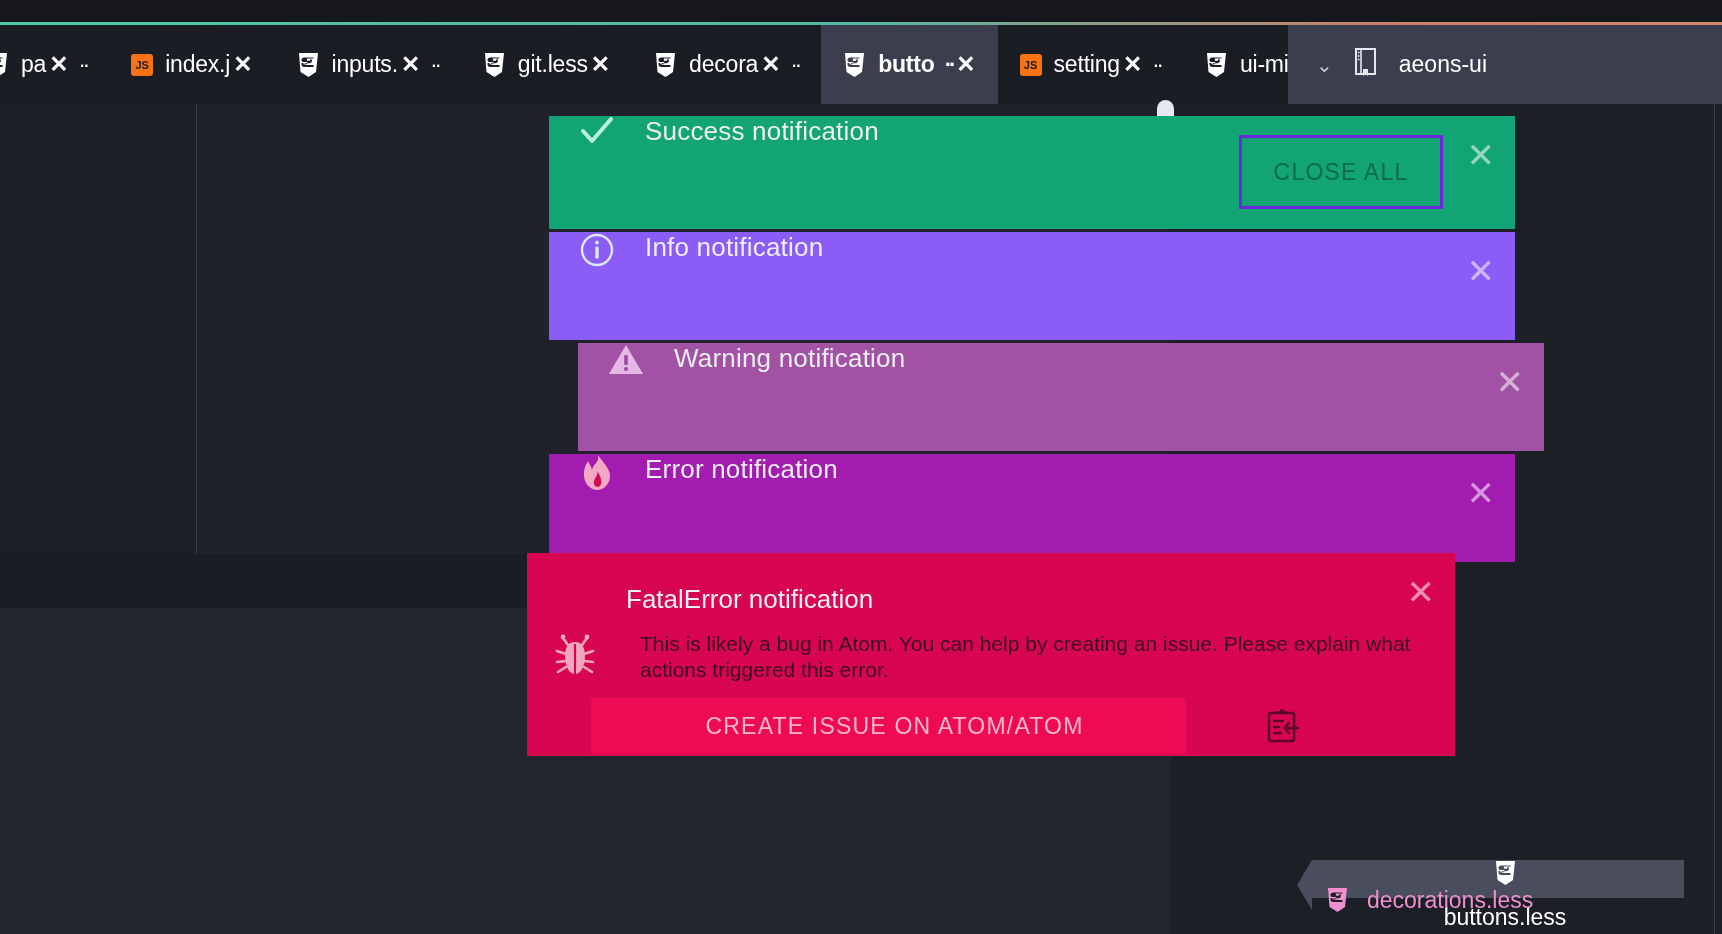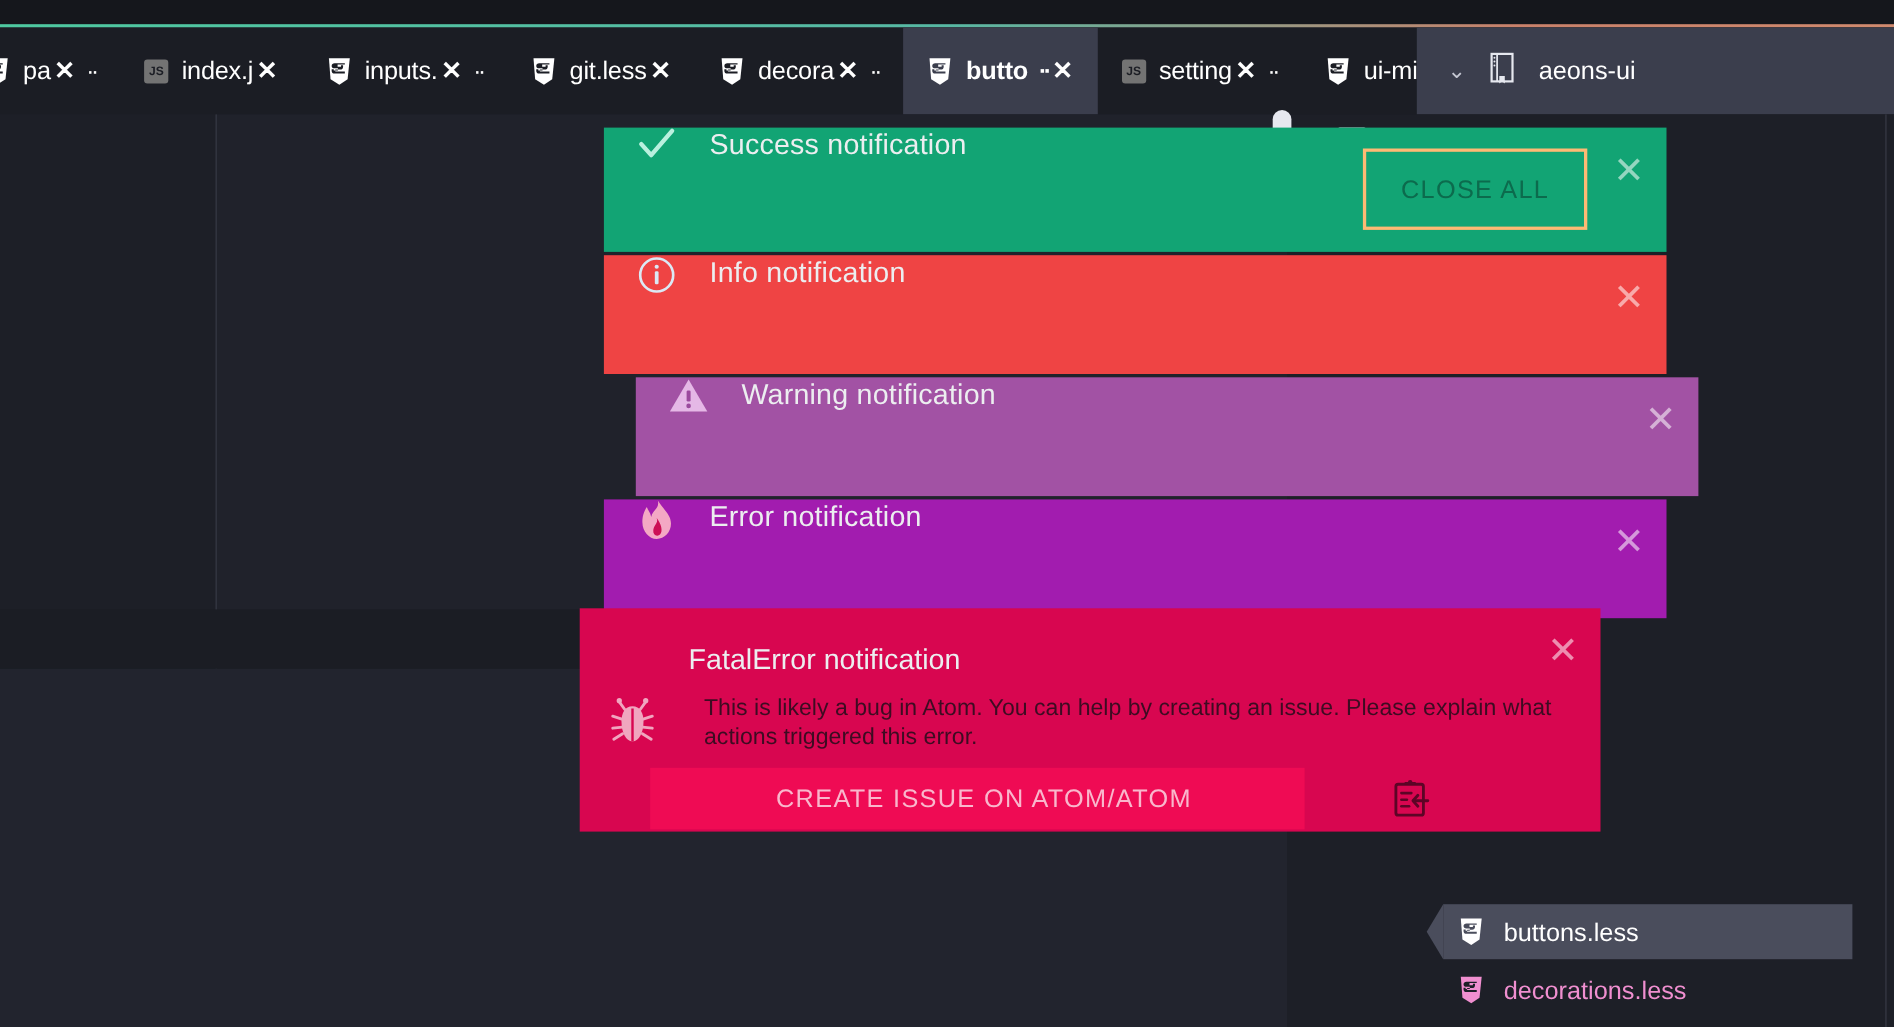--- a/index.html
+++ b/index.html
@@ -65,21 +65,21 @@
   }
 
   
   .ico {
     display: inline-flex;
     align-items: center; justify-content: center;
     flex: 0 0 auto;
   }
   .ico-js {
     width: 22px; height: 22px;
-    background: #737373; color: #1b1d24;
+    background: #f97316; color: #1b1d24;
     border-radius: 3px;
     font-size: 11px; font-weight: bold;
     font-family: "Liberation Sans", sans-serif;
   }
   .ico-less {
     width: 23px; height: 26px;
     color: #ffffff;
     font-size: 24px;
     font-family: "DejaVu Sans", sans-serif;
     line-height: 1;
@@ -128,26 +128,27 @@
   }
   .git-modified {
     border-bottom: 3px dotted #e0245e;
     padding-bottom: 1px;
   }
   .file-pink { color: #f08fd0; }
   .file-white { color: #ffffff; }
 
   .tree-item-buttons {
     position: absolute;
-    left: 1312px; top: 822px;
-    width: 372px; height: 50px;
+    left: 1312px; top: 860px;
+    width: 372px; height: 38px;
     background: #4a4d5c;
     display: flex; align-items: center; gap: 18px;
     padding-left: 14px;
     cursor: pointer;
+    flex-direction: column;
   }
   .tree-item-buttons::before {
     content: "";
     position: absolute;
     left: -15px; top: 0;
     width: 0; height: 0;
     border-top: 25px solid transparent;
     border-bottom: 25px solid transparent;
     border-right: 15px solid #4a4d5c;
   }
@@ -214,29 +215,29 @@
     position: absolute;
     right: 20px; top: 22px;
     font-size: 34px;
     line-height: 1;
     color: rgba(255,255,255,0.55);
     font-weight: 300;
     cursor: pointer;
   }
 
   .notif-success { background: #12a474; height: 113px; }
-  .notif-info    { background: #ef4444; height: 108px; }
+  .notif-info    { background: #8b5cf6; height: 108px; }
   .notif-warning { background: #a252a4; height: 108px; margin-left: 29px; }
   .notif-error   { background: #a21caf; height: 108px; }
 
   .btn-closeall {
     position: absolute;
     right: 72px; top: 19px;
     width: 204px; height: 74px;
-    border: 3px solid #fdba74;
+    border: 3px solid #6d28d9;
     background: transparent;
     color: #0c6b4d;
     font-size: 23px;
     letter-spacing: 1.2px;
     display: flex; align-items: center; justify-content: center;
     cursor: pointer;
     font-family: "Liberation Sans", sans-serif;
   }
 
   

